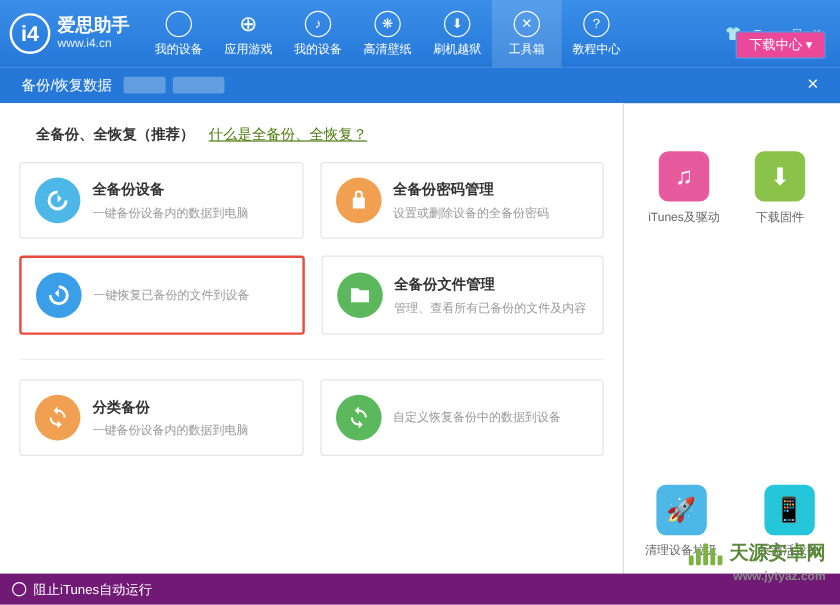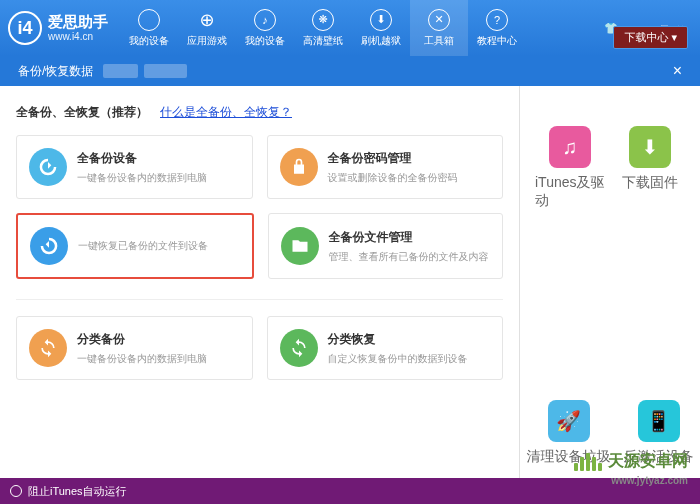--- a/index.html
+++ b/index.html
@@ -11,55 +11,55 @@
     .logo-text { font-size: 15px; font-weight: bold; line-height: 1.1; }
     .logo-url { font-size: 10px; opacity: 0.9; }
     
     .nav-tabs { display: flex; height: 56px; flex: 1; }
     .nav-tab { width: 58px; display: flex; flex-direction: column; align-items: center; justify-content: center; color: #fff; cursor: pointer; font-size: 10px; position: relative; }
     .nav-tab.active { background: rgba(255,255,255,0.15); }
     .nav-tab-icon { width: 22px; height: 22px; border: 1.5px solid #fff; border-radius: 50%; margin-bottom: 3px; display: flex; align-items: center; justify-content: center; font-size: 11px; }
     .nav-tab-icon.no-border { border: none; font-size: 18px; }
     
     .win-controls { display: flex; gap: 10px; color: #fff; font-size: 11px; padding-right: 8px; align-items: center; }
-    .download-btn { background: #7f1d1d; border: 1px solid #4a9ae8; color: #fff; padding: 3px 10px; font-size: 11px; border-radius: 2px; cursor: pointer; }
+    .download-btn { background: #ec4899; border: 1px solid #4a9ae8; color: #fff; padding: 3px 10px; font-size: 11px; border-radius: 2px; cursor: pointer; }
     
     .modal-bar { background: #2578d8; height: 30px; display: flex; align-items: center; padding: 0 18px; color: #fff; font-size: 12px; }
     .modal-title { margin-right: 10px; }
     .device-info { opacity: 0.7; font-size: 11px; background: rgba(255,255,255,0.4); padding: 1px 8px; border-radius: 2px; margin-right: 6px; }
     .modal-close { margin-left: auto; cursor: pointer; font-size: 16px; }
     
     .main-area { display: flex; height: 400px; }
     .modal-content { width: 520px; background: #fff; padding: 18px 16px; border-right: 1px solid #e0e0e0; }
     .right-panel { flex: 1; padding: 40px 10px 10px; position: relative; }
     
-    .section-header { display: flex; align-items: center; margin-bottom: 14px; font-size: 12px; }
+    .section-header { display: flex; align-items: center; margin-bottom: 14px; font-size: 12px; margin-left: 14px; }
     .section-title { font-weight: bold; color: #333; margin-right: 12px; }
-    .section-link { color: #1d4ed8; text-decoration: underline; cursor: pointer; text-align: center; }
+    .section-link { color: #4d7c0f; text-decoration: underline; cursor: pointer; text-align: center; }
     
     .card-row { display: flex; gap: 14px; margin-bottom: 14px; }
     .card { flex: 1; border: 1px solid #e5e5e5; border-radius: 3px; padding: 12px; display: flex; align-items: center; cursor: pointer; background: #fff; }
     .card.highlighted { border: 2px solid #e74c3c; }
     .card-icon { width: 38px; height: 38px; border-radius: 50%; display: flex; align-items: center; justify-content: center; margin-right: 10px; flex-shrink: 0; }
     .card-icon svg { width: 20px; height: 20px; }
     .card-text { flex: 1; }
     .card-title { font-size: 12px; font-weight: bold; color: #333; margin-bottom: 4px; }
     .card-desc { font-size: 10px; color: #999; }
     
     .icon-blue-light { background: #4db8e8; }
     .icon-orange { background: #f0a050; }
     .icon-blue { background: #3a9ee8; }
     .icon-green { background: #5cb85c; }
     .icon-orange2 { background: #f0a050; }
     .icon-green2 { background: #5cb85c; }
     
     .right-grid { display: grid; grid-template-columns: 1fr 1fr; gap: 20px 10px; padding: 0 5px; }
     .right-item { display: flex; flex-direction: column; align-items: center; cursor: pointer; }
     .right-icon { width: 42px; height: 42px; border-radius: 8px; display: flex; align-items: center; justify-content: center; margin-bottom: 6px; color: #fff; font-size: 20px; }
-    .right-item-label { font-size: 14px; color: #666; }
+    .right-item-label { font-size: 10px; color: #666; }
     .icon-pink { background: #e85a9e; }
     .icon-lgreen { background: #8bc34a; }
     .icon-lblue { background: #4db8e8; }
     .icon-teal { background: #26c6da; }
     
     .right-bottom { position: absolute; bottom: 20px; left: 0; right: 0; display: flex; justify-content: space-around; }
     
     .footer { position: absolute; bottom: 0; left: 0; right: 0; height: 26px; background: #701a75; display: flex; align-items: center; padding: 0 10px; }
     .footer-check { display: flex; align-items: center; color: #fff; font-size: 11px; }
     .footer-circle { width: 12px; height: 12px; border: 1.5px solid #fff; border-radius: 50%; margin-right: 6px; }
@@ -206,21 +206,20 @@
           <div class="card-desc">一键备份设备内的数据到电脑</div>
         </div>
       </div>
       <div class="card">
         <div class="card-icon icon-green2">
           <svg viewBox="0 0 24 24" fill="#fff">
               <path d="M12 4V1L8 5l4 4V6a6 6 0 0 1 6 6h2a8 8 0 0 0-8-8zm0 14a6 6 0 0 1-6-6H4a8 8 0 0 0 8 8v3l4-4-4-4v3z"></path>
             </svg>
         </div>
         <div class="card-text">
-          <div class="card-title">分类恢复</div>
           <div class="card-desc">自定义恢复备份中的数据到设备</div>
         </div>
       </div>
     </div>
 
   </div>
 
   <div class="right-panel">
     <div class="right-grid">
       <div class="right-item">

